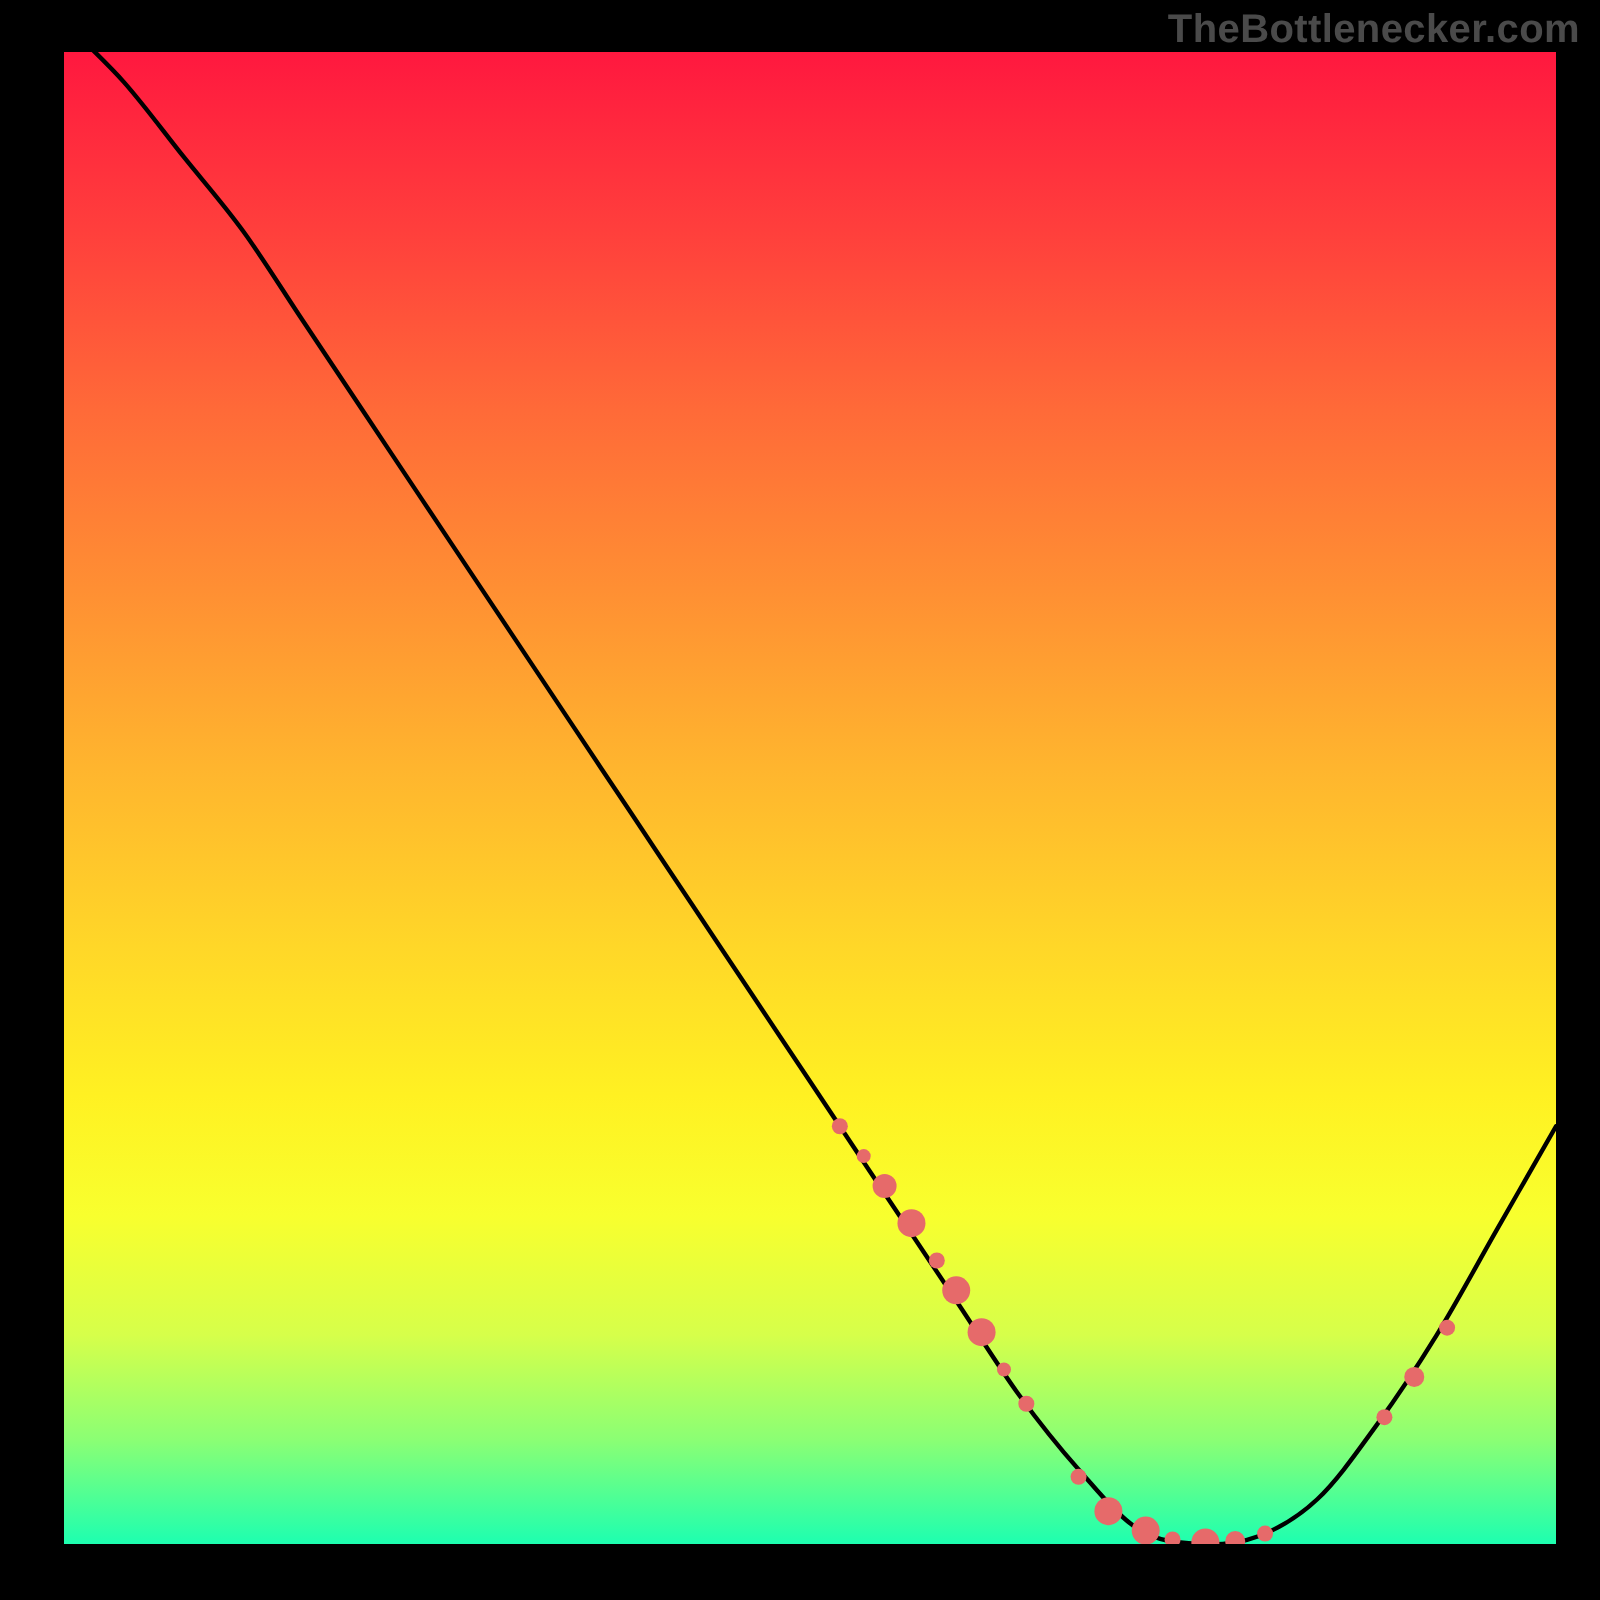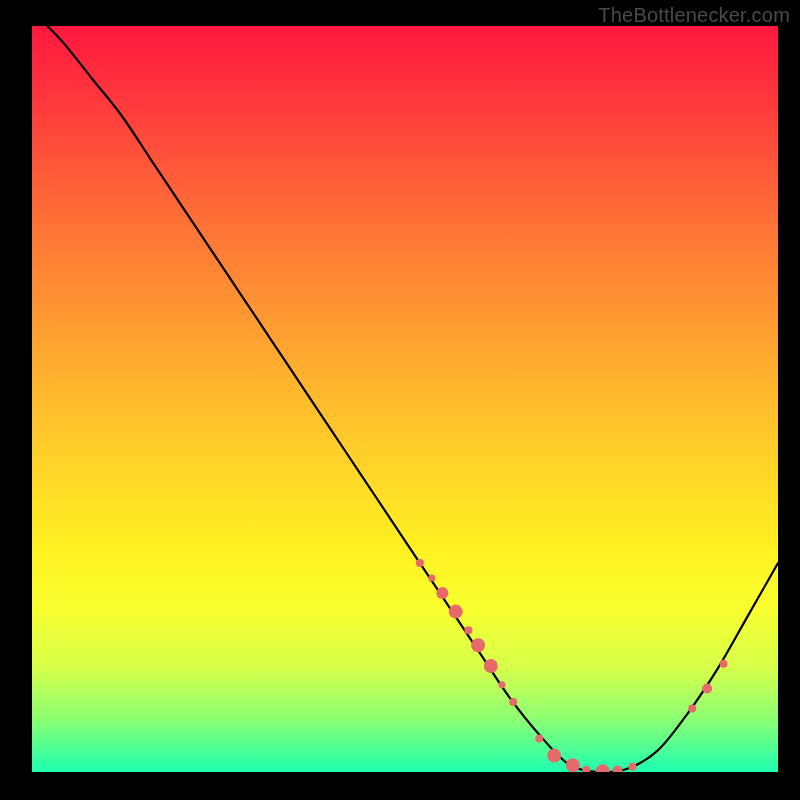--- a/index.html
+++ b/index.html
@@ -15,21 +15,21 @@
     position: relative;
     width: 800px;
     height: 800px;
   }
   .attribution {
     position: absolute;
     top: 4px;
     right: 10px;
     color: #4a4a4a;
     font-size: 20px;
-    font-weight: 400;
+    font-weight: 700;
     letter-spacing: 0.2px;
     z-index: 20;
   }
   .plot-area {
     position: absolute;
     left: 32px;
     top: 26px;
     width: 746px;
     height: 746px;
     background: linear-gradient(to bottom,

